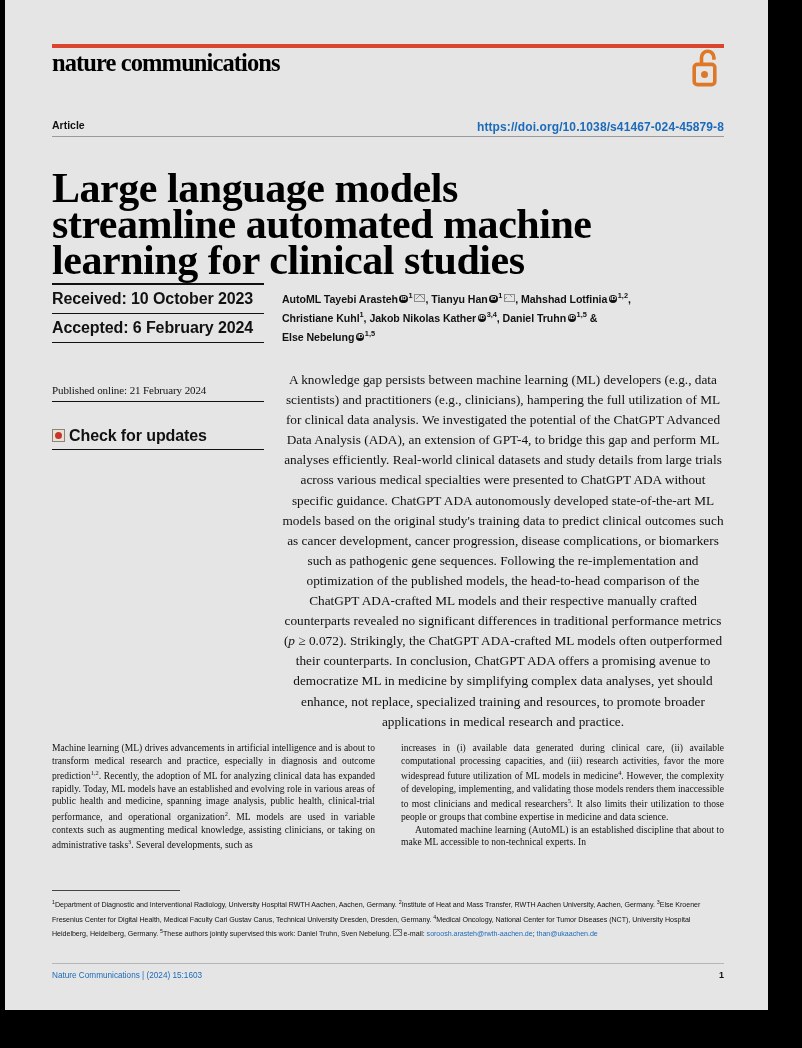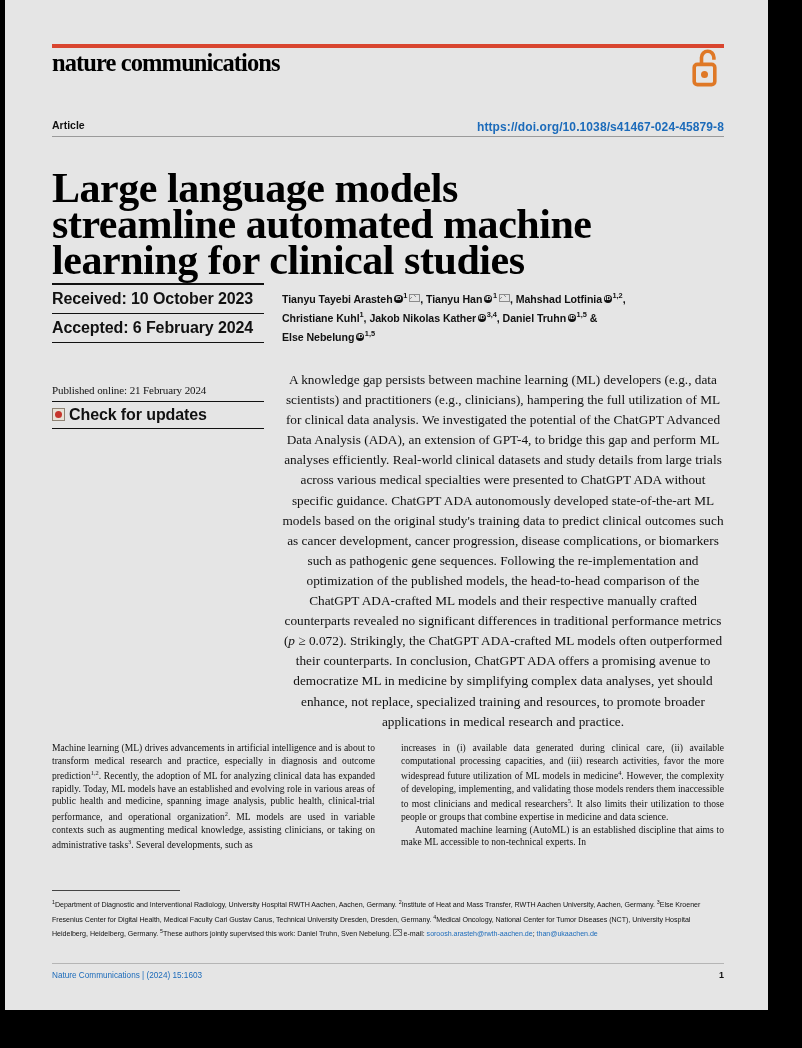--- a/index.html
+++ b/index.html
@@ -123,20 +123,21 @@
     font-family: "Liberation Serif", serif;
     font-weight: normal;
     font-size: 11px;
     margin-top: 36px;
   }
   .meta-row.updates {
     display: flex;
     align-items: center;
     gap: 4px;
     padding: 4px 0 4px 0;
+    margin-top: 21px;
   }
   .cfu-badge {
     display: inline-block;
     width: 11px; height: 11px;
     background: #e8e2d6;
     border: 1px solid #8f8374;
     position: relative;
     flex: 0 0 auto;
   }
   .cfu-badge::after {
@@ -338,40 +339,40 @@
       <div class="meta-row serif">Published online: 21 February 2024</div>
       <div class="hr-thin"></div>
       <div class="meta-row updates">
         <span class="cfu-badge"></span>
         <span>Check for updates</span>
       </div>
       <div class="hr-thin"></div>
     </div>
 
     <div class="authors">
-      <span>Tianyu Tayebi Arasteh</span><span class="orcid"></span><sup>1</sup><span class="envelope"></span><span>, Tianyu Han</span><span class="orcid"></span><sup>1</sup><span class="envelope"></span><span>, Mahshad Lotfinia</span><span class="orcid"></span><sup>1,2</sup><span>,</span><br>
+      <span>AutoML Tayebi Arasteh</span><span class="orcid"></span><sup>1</sup><span class="envelope"></span><span>, Tianyu Han</span><span class="orcid"></span><sup>1</sup><span class="envelope"></span><span>, Mahshad Lotfinia</span><span class="orcid"></span><sup>1,2</sup><span>,</span><br>
       <span>Christiane Kuhl</span><sup>1</sup><span>, Jakob Nikolas Kather</span><span class="orcid"></span><sup>3,4</sup><span>, Daniel Truhn</span><span class="orcid"></span><sup>1,5</sup><span> &amp;</span><br>
       <span>Else Nebelung</span><span class="orcid"></span><sup>1,5</sup>
     </div>
 
     <div class="abstract">
       <span>A knowledge gap persists between machine learning (ML) developers (e.g., data scientists) and practitioners (e.g., clinicians), hampering the full utilization of ML for clinical data analysis. We investigated the potential of the ChatGPT Advanced Data Analysis (ADA), an extension of GPT-4, to bridge this gap and perform ML analyses efficiently. Real-world clinical datasets and study details from large trials across various medical specialties were presented to ChatGPT ADA without specific guidance. ChatGPT ADA autonomously developed state-of-the-art ML models based on the original study's training data to predict clinical outcomes such as cancer development, cancer progression, disease complications, or biomarkers such as pathogenic gene sequences. Following the re-implementation and optimization of the published models, the head-to-head comparison of the ChatGPT ADA-crafted ML models and their respective manually crafted counterparts revealed no significant differences in traditional performance metrics (</span><i>p</i><span> ≥ 0.072). Strikingly, the ChatGPT ADA-crafted ML models often outperformed their counterparts. In conclusion, ChatGPT ADA offers a promising avenue to democratize ML in medicine by simplifying complex data analyses, yet should enhance, not replace, specialized training and resources, to promote broader applications in medical research and practice.</span>
     </div>
 
     <div class="body-cols">
       <div class="col">
         <p>
           <span>Machine learning (ML) drives advancements in artificial intelligence and is about to transform medical research and practice, especially in diagnosis and outcome prediction</span><sup>1,2</sup><span>. Recently, the adoption of ML for analyzing clinical data has expanded rapidly. Today, ML models have an established and evolving role in various areas of public health and medicine, spanning image analysis, public health, clinical-trial performance, and operational organization</span><sup>2</sup><span>. ML models are used in variable contexts such as augmenting medical knowledge, assisting clinicians, or taking on administrative tasks</span><sup>3</sup><span>. Several developments, such as</span>
         </p>
       </div>
       <div class="col">
         <p>
           <span>increases in (i) available data generated during clinical care, (ii) available computational processing capacities, and (iii) research activities, favor the more widespread future utilization of ML models in medicine</span><sup>4</sup><span>. However, the complexity of developing, implementing, and validating those models renders them inaccessible to most clinicians and medical researchers</span><sup>5</sup><span>. It also limits their utilization to those people or groups that combine expertise in medicine and data science.</span>
         </p>
-        <p>Automated machine learning (AutoML) is an established discipline that aims to make ML accessible to non-technical experts. In</p>
+        <p>Automated machine learning (AutoML) is an established discipline that about to make ML accessible to non-technical experts. In</p>
       </div>
     </div>
 
     <div class="foot-rule"></div>
     <div class="affil">
       <sup>1</sup><span>Department of Diagnostic and Interventional Radiology, University Hospital RWTH Aachen, Aachen, Germany. </span><sup>2</sup><span>Institute of Heat and Mass Transfer, RWTH Aachen University, Aachen, Germany. </span><sup>3</sup><span>Else Kroener Fresenius Center for Digital Health, Medical Faculty Carl Gustav Carus, Technical University Dresden, Dresden, Germany. </span><sup>4</sup><span>Medical Oncology, National Center for Tumor Diseases (NCT), University Hospital Heidelberg, Heidelberg, Germany. </span><sup>5</sup><span>These authors jointly supervised this work: Daniel Truhn, Sven Nebelung. </span><span class="env-small"></span><span>e-mail: </span><a href="#">soroosh.arasteh@rwth-aachen.de</a><span>; </span><a href="#">than@ukaachen.de</a>
     </div>
 
     <div class="footer-rule"></div>
     <div class="footer-left">Nature Communications |         (2024) 15:1603 </div>

